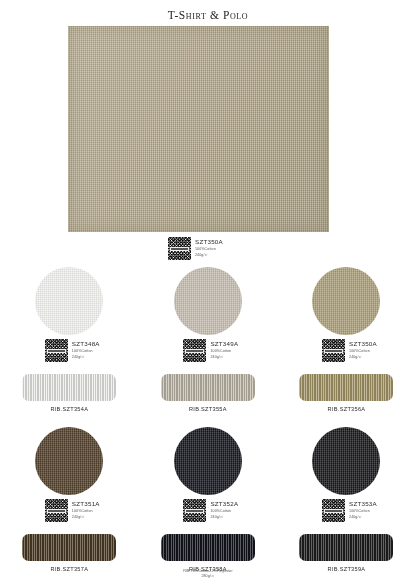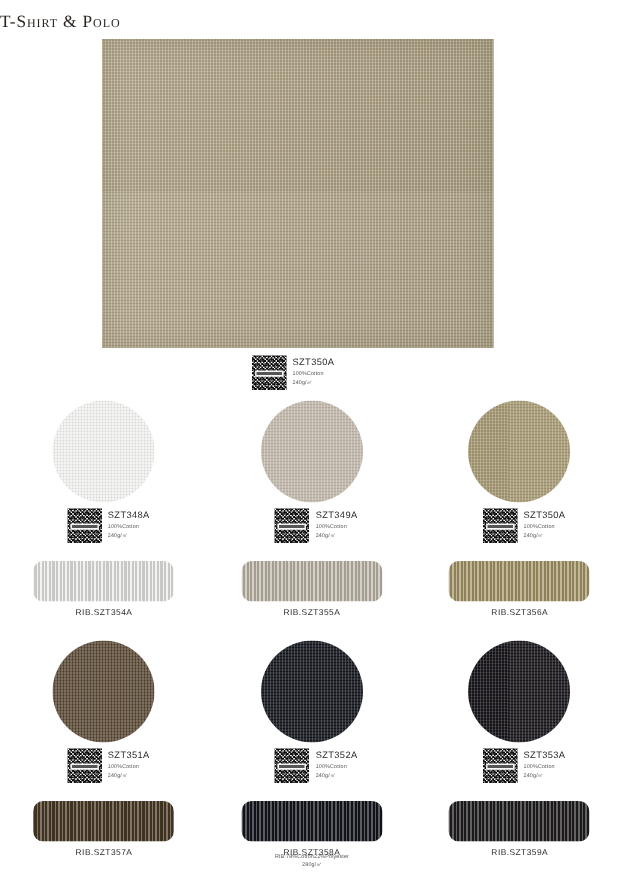--- a/index.html
+++ b/index.html
@@ -8,21 +8,21 @@
     width:416px;height:588px;
     font-family:"Liberation Sans", sans-serif;
     color:#231f20;
     overflow:hidden;
     position:relative;
   }
 
   
   .page-title{
     width:100%;
-    text-align:left;
+    text-align:center;
     font-family:"Liberation Serif", serif;
     font-size:11.5px;
     letter-spacing:.6px;
     color:#2a2420;
     padding-top:8px;
     height:14px;
     line-height:14px;
     font-variant:small-caps;
     text-transform:capitalize;
   }

